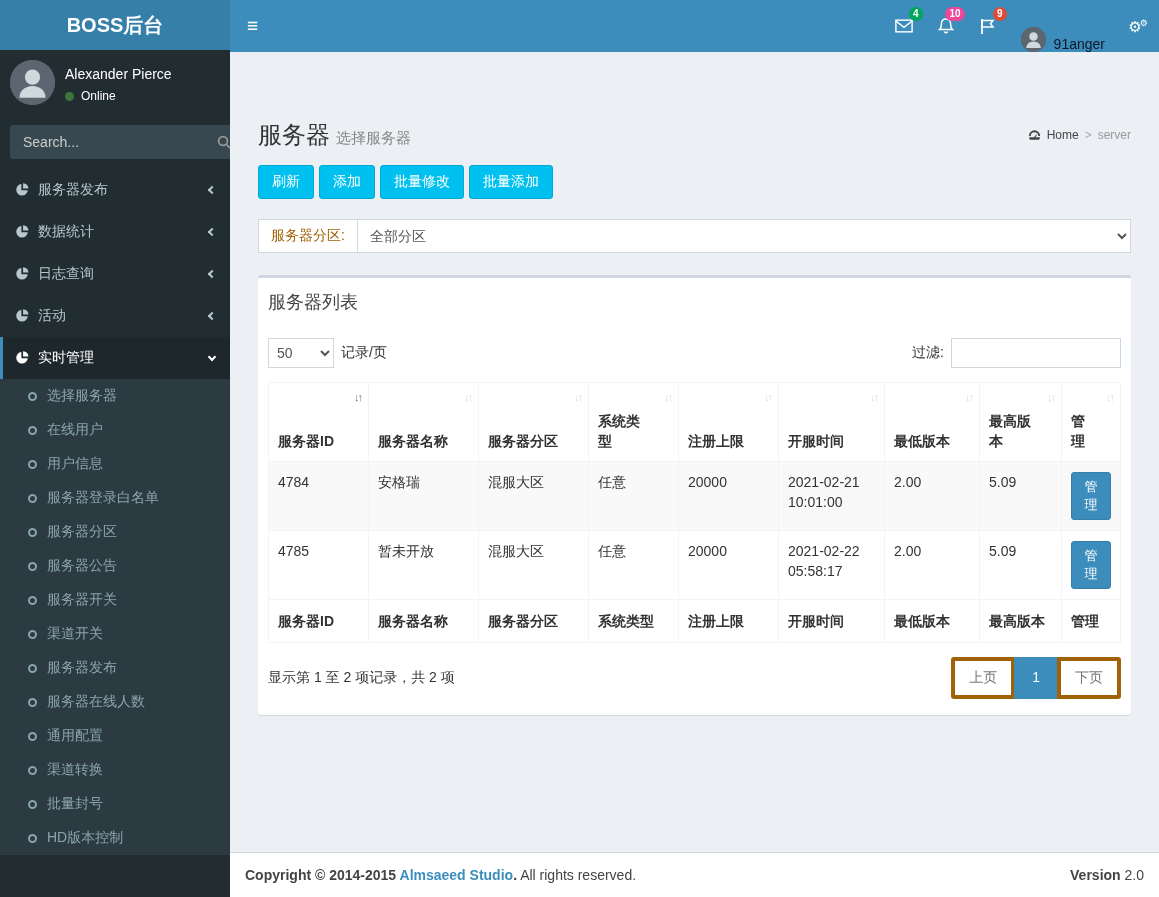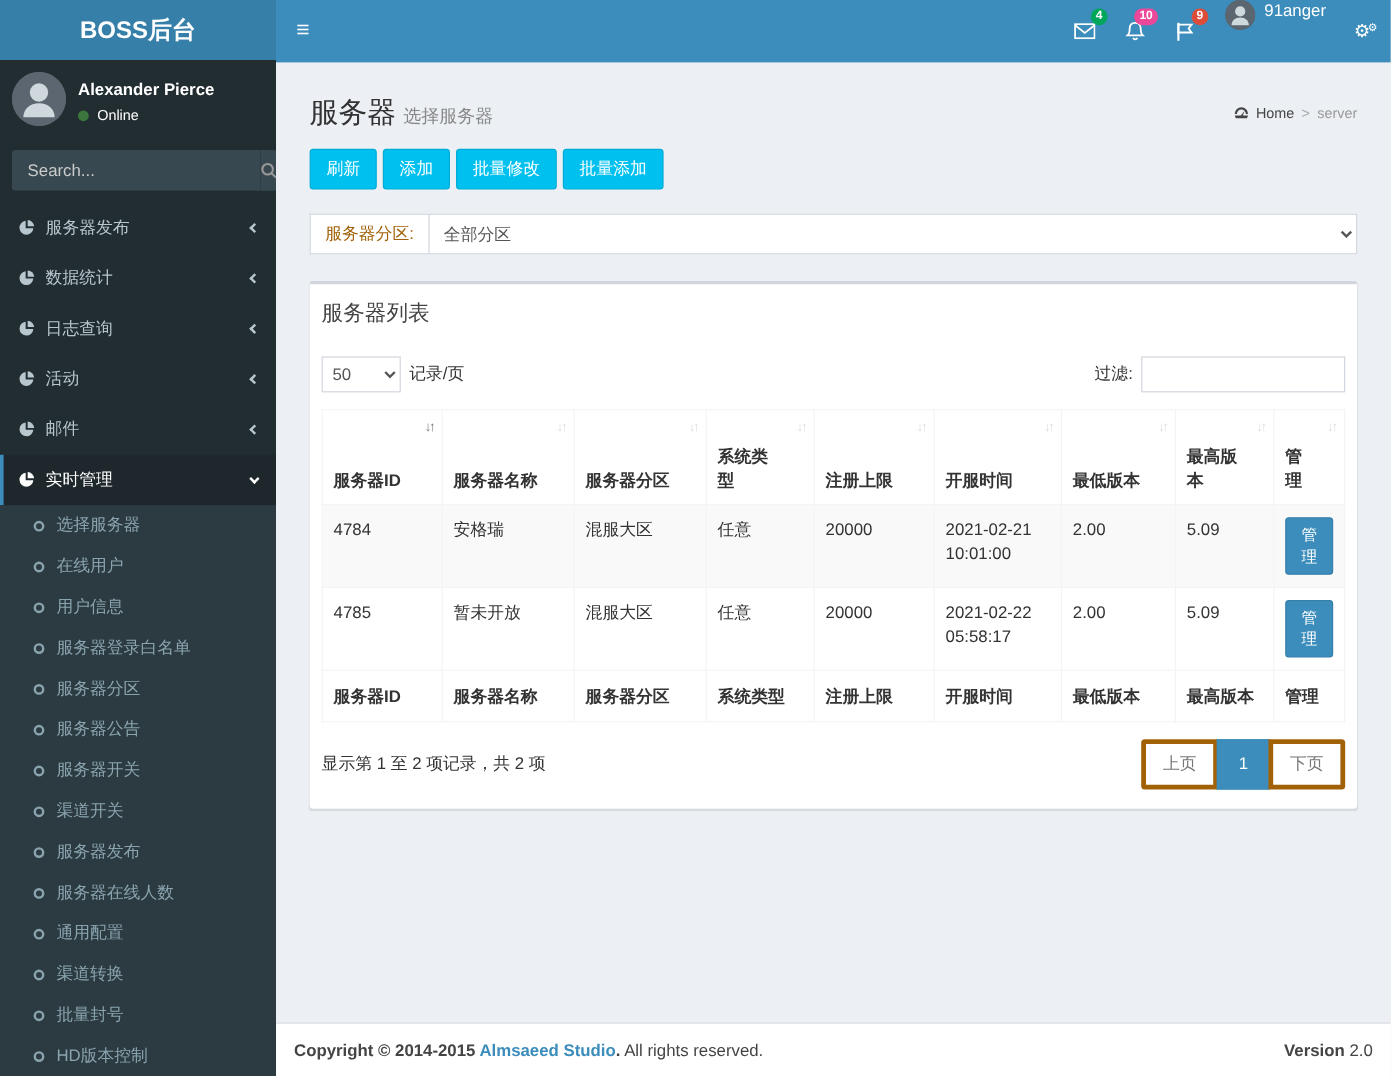--- a/index.html
+++ b/index.html
@@ -16,30 +16,30 @@
           align-items:center; justify-content:center; font-size:20px; font-weight:bold; cursor:pointer; }
   .navbar { flex:1; background:#3c8dbc; display:flex; align-items:stretch; }
   .sidebar-toggle { width:45px; display:flex; align-items:center; justify-content:center;
           color:#fff; font-size:19px; cursor:pointer; }
   .nav-right { margin-left:auto; display:flex; align-items:stretch; }
   .nav-item { position:relative; min-width:42px; display:flex; align-items:center; justify-content:center;
           color:#fff; cursor:pointer; padding:0 6px; }
   .nav-item svg { display:block; }
   .badge { position:absolute; top:7px; right:2px; font-size:10px; font-weight:bold; color:#fff;
           border-radius:8px; padding:2px 4px; line-height:1; }
-  .user-menu { display:flex; align-items:flex-start; gap:8px; padding:0 12px; color:#ffffff; cursor:pointer; }
+  .user-menu { display:flex; align-items:flex-end; gap:8px; padding:0 12px; color:#0f172a; cursor:pointer; }
   .avatar-sm { width:25px; height:25px; border-radius:50%; overflow:hidden; background:#5b6670; }
   .gear-glyph { font-size:15px; line-height:1; }
   .gear-glyph .small-gear { font-size:9px; vertical-align:top; margin-left:-2px; }
 
   
   .main-sidebar { position:absolute; top:50px; left:0; bottom:0; width:230px; background:#222d32; overflow:hidden; }
   .user-panel { display:flex; gap:10px; padding:10px; align-items:flex-start; }
   .avatar-lg { width:45px; height:45px; border-radius:50%; overflow:hidden; background:#5b6670; flex:none; }
-  .user-panel .uname { color:#fff; font-weight:bold; font-size:14px; margin:6px 0 7px; }
+  .user-panel .uname { color:#fff; font-weight:normal; font-size:14px; margin:6px 0 7px; }
   .user-panel .ustatus { color:#fff; font-size:12px; display:flex; align-items:center; gap:7px; }
   .status-dot { width:9px; height:9px; border-radius:50%; background:#3c763d; display:inline-block; }
 
   .sidebar-form { display:flex; margin:10px; }
   .sidebar-form input { flex:1; height:34px; background:#374850; border:1px solid transparent;
       border-radius:3px 0 0 3px; color:#fff; padding:6px 12px; font-size:14px; font-family:inherit; outline:none; }
   .sidebar-form input::placeholder { color:#ccc; }
   .sidebar-form button { width:36px; height:34px; background:#374850; border:none;
       border-radius:0 3px 3px 0; color:#999; cursor:pointer; display:flex; align-items:center; justify-content:center; }
 
@@ -54,21 +54,21 @@
   .pie-ic { flex:none; }
 
   .treeview-menu { list-style:none; background:#2c3b41; }
   .submenu-item { display:flex; align-items:center; gap:10px; padding:8px 5px 8px 28px;
       color:#8aa4af; font-size:14px; cursor:pointer; }
   .circle-o { width:9px; height:9px; border:2px solid #8aa4af; border-radius:50%; flex:none; }
 
   
   .main-area { position:absolute; top:50px; left:230px; right:0; bottom:0;
       display:flex; flex-direction:column; background:#ecf0f5; }
-  .content { flex:1; padding:28px; overflow:hidden; }
+  .content { flex:1; padding:28px; overflow:hidden;margin-top:41px; }
 
   .content-header { display:flex; justify-content:space-between; align-items:flex-start; margin-bottom:14px; }
   .page-title { font-size:24px; color:#333; font-weight:normal; display:inline; }
   .page-subtitle { font-size:15px; color:#888; margin-left:6px; }
   .breadcrumb { font-size:12px; color:#444; display:flex; align-items:center; gap:6px; margin-top:9px; }
   .breadcrumb .sep { color:#aaa; }
   .breadcrumb .current { color:#999; }
   .breadcrumb svg { display:block; }
 
   .action-row { margin-bottom:20px; }
@@ -225,28 +225,20 @@
     </svg>
     <span class="mi-label">日志查询</span>
     <span class="chev left"></span>
   </li>
       <li class="menu-item">
     <svg class="pie-ic" width="14" height="14" viewBox="0 0 16 16">
       <path d="M7.3 1.2 A6.6 6.6 0 1 0 14.6 8.2 L7.3 8.2 Z" fill="currentColor"></path>
       <path d="M9.2 0.4 A6.6 6.6 0 0 1 15.4 6.4 L9.2 6.4 Z" fill="currentColor"></path>
     </svg>
     <span class="mi-label">活动</span>
-    <span class="chev left"></span>
-  </li>
-      <li class="menu-item">
-    <svg class="pie-ic" width="14" height="14" viewBox="0 0 16 16">
-      <path d="M7.3 1.2 A6.6 6.6 0 1 0 14.6 8.2 L7.3 8.2 Z" fill="currentColor"></path>
-      <path d="M9.2 0.4 A6.6 6.6 0 0 1 15.4 6.4 L9.2 6.4 Z" fill="currentColor"></path>
-    </svg>
-    <span class="mi-label">邮件</span>
     <span class="chev left"></span>
   </li>
       <li class="menu-item active">
     <svg class="pie-ic" width="14" height="14" viewBox="0 0 16 16">
       <path d="M7.3 1.2 A6.6 6.6 0 1 0 14.6 8.2 L7.3 8.2 Z" fill="currentColor"></path>
       <path d="M9.2 0.4 A6.6 6.6 0 0 1 15.4 6.4 L9.2 6.4 Z" fill="currentColor"></path>
     </svg>
     <span class="mi-label">实时管理</span>
     <span class="chev down"></span>
   </li>

